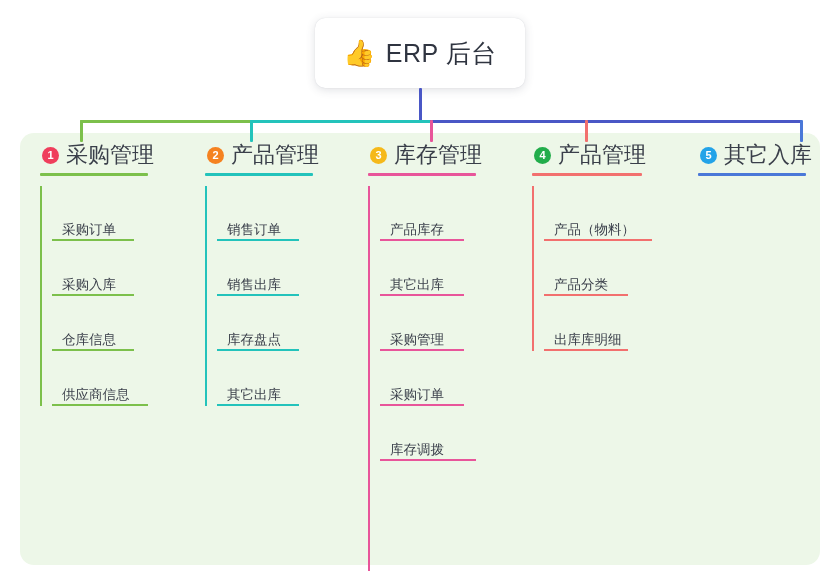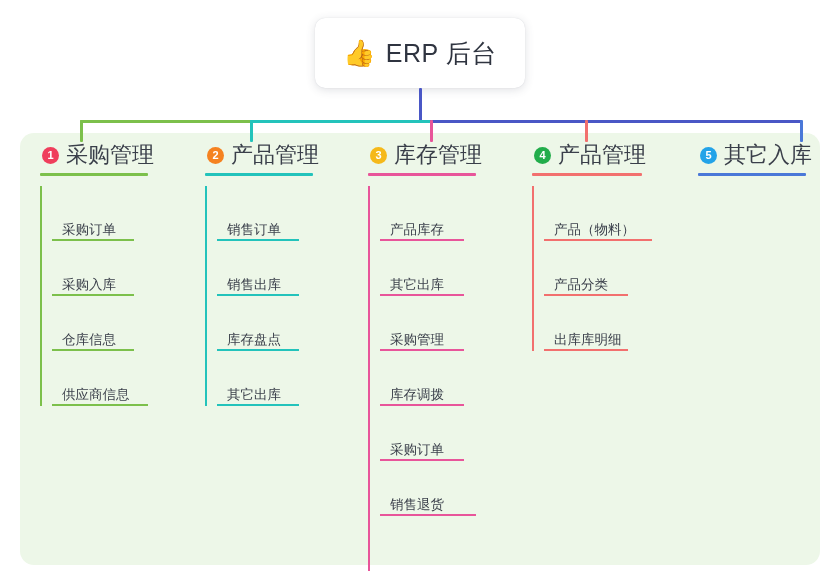--- a/index.html
+++ b/index.html
@@ -150,29 +150,25 @@
           </div>
           <div class="leaf">
             <span class="leaf-txt">其它出库</span>
             <div class="leaf-rule" style="width: 84px; background: rgb(232, 85, 154);"></div>
           </div>
           <div class="leaf">
             <span class="leaf-txt">采购管理</span>
             <div class="leaf-rule" style="width: 84px; background: rgb(232, 85, 154);"></div>
           </div>
           <div class="leaf">
+            <span class="leaf-txt">采购订单</span>
+            <div class="leaf-rule" style="width: 84px; background: rgb(232, 85, 154);"></div>
+          </div>
+          <div class="leaf">
             <span class="leaf-txt">库存调拨</span>
-            <div class="leaf-rule" style="width: 84px; background: rgb(232, 85, 154);"></div>
-          </div>
-          <div class="leaf">
-            <span class="leaf-txt">采购订单</span>
-            <div class="leaf-rule" style="width: 84px; background: rgb(232, 85, 154);"></div>
-          </div>
-          <div class="leaf">
-            <span class="leaf-txt">销售退货</span>
             <div class="leaf-rule" style="width: 96px; background: rgb(232, 85, 154);"></div>
           </div>
         </div>
       </div>
       <div class="col" style="left: 532px;">
         <div class="col-head">
           <span class="badge" style="background: rgb(34, 173, 75);">4</span>
           <span class="col-title">产品管理</span>
         </div>
         <div class="col-rule" style="width: 110px; background: rgb(242, 112, 110);"></div>

